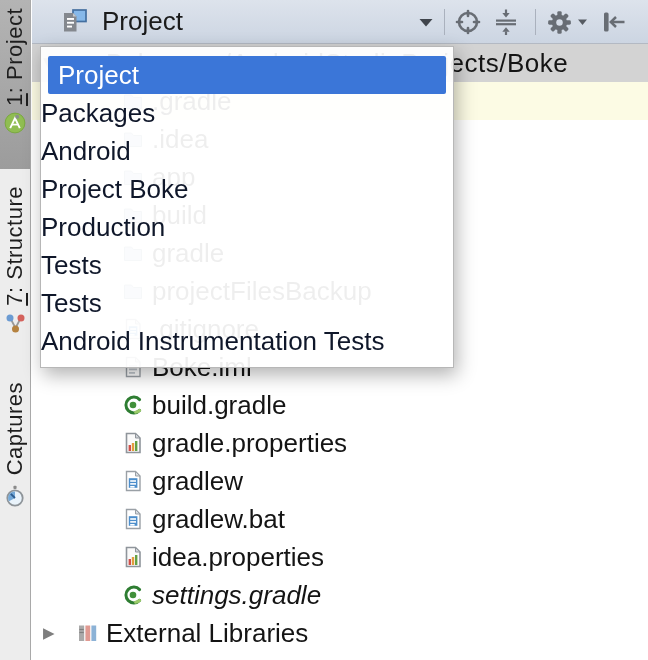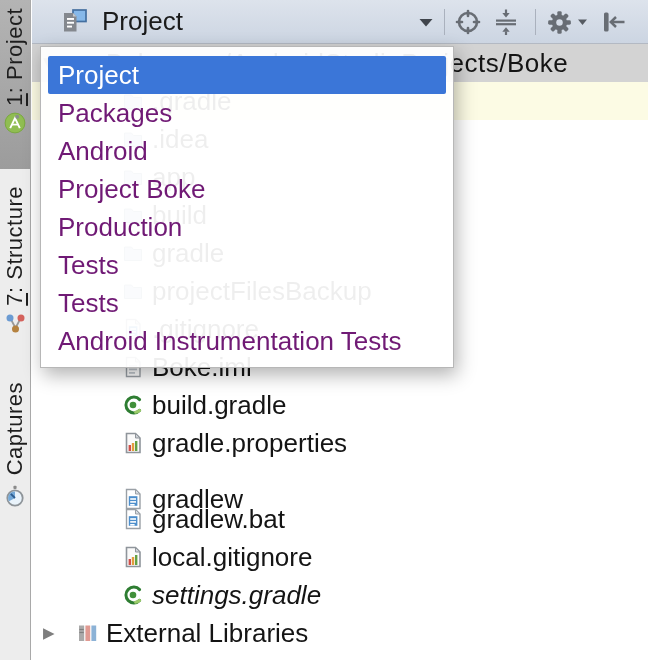--- a/index.html
+++ b/index.html
@@ -35,21 +35,21 @@
   .tarrow{position:absolute;top:0;line-height:38px;font-size:15px;color:#7e7e7e;
           font-family:"DejaVu Sans",sans-serif;}
   .ticon{position:absolute;top:8px;line-height:0;}
   .tlabel{position:absolute;top:0;line-height:38px;font-size:26px;color:#141414;white-space:nowrap;}
   .tpath{position:absolute;top:0;line-height:38px;font-size:26px;color:#141414;white-space:nowrap;letter-spacing:.5px;}
 
   
   .popup{position:absolute;left:40px;top:46px;width:414px;box-sizing:border-box;
          background:rgba(255,255,255,.93);border:1px solid #b7b7b7;
          box-shadow:3px 7px 18px rgba(0,0,0,.30);padding:9px 0 7px 0;}
-  .mitem{height:38px;line-height:38px;font-size:26px;color:#701a75;padding-left:17px;cursor:pointer;white-space:nowrap;}
+  .mitem{height:38px;line-height:38px;font-size:26px;color:#0f172a;cursor:pointer;white-space:nowrap;}
   .mitem.sel{background:#3b76d8;color:#fff;margin:0 7px;padding-left:10px;border-radius:2px;}
 </style>
 </head>
 <body>
 <div id="app">
 
   <div class="sidebar">
     <div class="stab selected" id="tab-project">
       <div class="vtext"><span class="mn">1</span><span>: Project</span></div>
       <span class="sicon"><svg width="22" height="22" viewBox="0 0 22 22">
@@ -232,21 +232,21 @@
       <div class="trow" style="top: 380px;">
         <span class="ticon" style="left: 90px;"><svg width="22" height="22" viewBox="0 0 22 22">
             <path d="M4.5,1.5 h9 L18,6 v14.5 H4.5 z" fill="#fafafa" stroke="#8f959b" stroke-width="1.6"></path>
             <path d="M13.5,1.5 L18,6 h-4.5 z" fill="#cfd3d8" stroke="#8f959b" stroke-width="1"></path>
             <rect x="6.6" y="13" width="2.4" height="6" fill="#cf4f4a"></rect>
             <rect x="9.8" y="11" width="2.4" height="8" fill="#e29c3c"></rect>
             <rect x="13" y="9" width="2.4" height="10" fill="#63a144"></rect>
           </svg></span>
         <span class="tlabel" style="left: 120px;">gradle.properties</span>
       </div>
-      <div class="trow" style="top: 436px;">
+      <div class="trow" style="top: 418px;">
         <span class="ticon" style="left: 90px;"><svg width="22" height="22" viewBox="0 0 22 22">
             <path d="M4.5,1.5 h9 L18,6 v14.5 H4.5 z" fill="#fff" stroke="#9aa0a6" stroke-width="1.4"></path>
             <path d="M13.5,1.5 L18,6 h-4.5 z" fill="#d9dde2" stroke="#9aa0a6" stroke-width="1"></path>
             <rect x="6.8" y="8.2" width="8.6" height="9.6" fill="#4d8ecb"></rect>
             <g fill="#fff">
               <rect x="8.2" y="10.2" width="5.8" height="1.6"></rect>
               <rect x="8.2" y="13.1" width="5.8" height="1.6"></rect>
               <rect x="8.2" y="16" width="4.4" height="1.6"></rect>
             </g>
           </svg></span>
@@ -266,21 +266,21 @@
         <span class="tlabel" style="left: 120px;">gradlew.bat</span>
       </div>
       <div class="trow" style="top: 494px;">
         <span class="ticon" style="left: 90px;"><svg width="22" height="22" viewBox="0 0 22 22">
             <path d="M4.5,1.5 h9 L18,6 v14.5 H4.5 z" fill="#fafafa" stroke="#8f959b" stroke-width="1.6"></path>
             <path d="M13.5,1.5 L18,6 h-4.5 z" fill="#cfd3d8" stroke="#8f959b" stroke-width="1"></path>
             <rect x="6.6" y="13" width="2.4" height="6" fill="#cf4f4a"></rect>
             <rect x="9.8" y="11" width="2.4" height="8" fill="#e29c3c"></rect>
             <rect x="13" y="9" width="2.4" height="10" fill="#63a144"></rect>
           </svg></span>
-        <span class="tlabel" style="left: 120px;">local.gitignore</span>
+        <span class="tlabel" style="left: 120px;">idea.properties</span>
       </div>
       <div class="trow" style="top: 532px; font-style: italic;">
         <span class="ticon" style="left: 90px;"><svg width="22" height="22" viewBox="0 0 22 22">
             <g fill="none" stroke-linecap="round">
               <path d="M17.6,5.6 A7.9,7.9 0 1 0 17.6,16.4" stroke="#2e7d32" stroke-width="3"></path>
               <path d="M13.6,18.3 A7.9,7.9 0 0 0 17.6,16.4" stroke="#9ccb6a" stroke-width="3"></path>
             </g>
             <circle cx="11" cy="11" r="3.3" fill="#41903a"></circle>
           </svg></span>
         <span class="tlabel" style="left: 120px;">settings.gradle</span>

